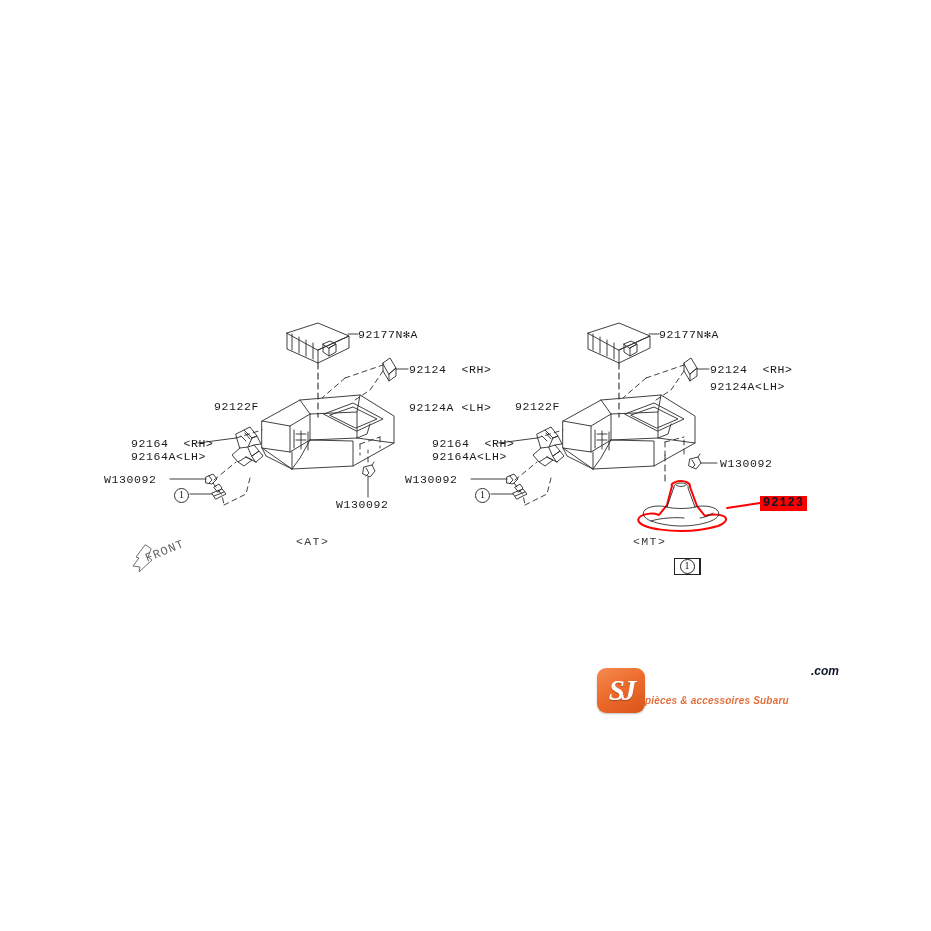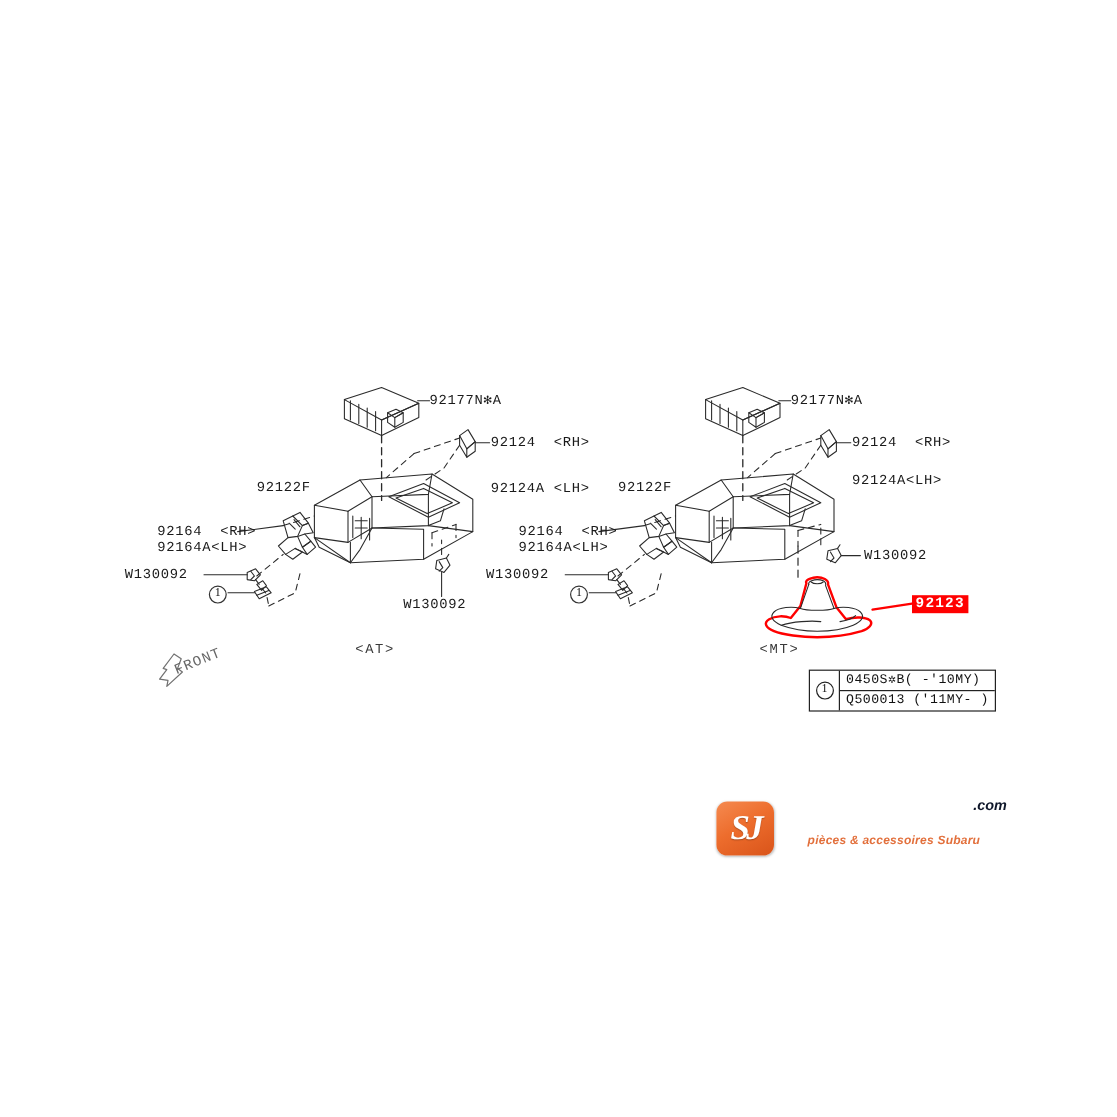--- a/index.html
+++ b/index.html
@@ -40,21 +40,21 @@
     position: absolute;
     font-family: "Liberation Mono", "DejaVu Sans Mono", monospace;
     font-size: 11.5px;
     letter-spacing: 1.4px;
     color: #3a3a3a;
     white-space: pre;
   }
   .hl-label {
     position: absolute;
     background: #ff0000;
-    color: #ffffff;
+    color: #0f172a;
     font-family: "Liberation Mono", "DejaVu Sans Mono", monospace;
     font-size: 12px;
     font-weight: bold;
     letter-spacing: 1px;
     padding: 1px 3px 2px 3px;
     line-height: 12px;
     white-space: pre;
   }
   
   #legend-table {
@@ -177,21 +177,21 @@
     font-family: "Liberation Sans", sans-serif;
     font-style: italic;
     font-weight: bold;
     font-size: 12px;
     color: #0f172a;
     letter-spacing: 0px;
     white-space: pre;
   }
   #logo-tagline {
     position: absolute;
-    left: 76px; top: 31px;
+    left: 48px; top: 31px;
     font-family: "Liberation Sans", sans-serif;
     font-style: italic;
     font-weight: bold;
     font-size: 10px;
     color: #e0642c;
     letter-spacing: 0.2px;
     white-space: pre;
     opacity: 0.92;
     text-align: right;
   }
@@ -426,44 +426,40 @@
 
   <div class="lbl" style="left:336px; top:498px;">W130092</div>
 
   <div class="sec-label" style="left:296px; top:535px;text-align:right;">&lt;AT&gt;</div>
 
   <div id="front-text">FRONT</div>
 
   <div class="lbl" style="left:659px; top:328px;">92177N✻A</div>
 
   <div class="lbl" style="left:710px; top:363px;">92124  &lt;RH&gt;</div>
-  <div class="lbl" style="left:710px; top:394px;">92124A&lt;LH&gt;</div>
+  <div class="lbl" style="left:710px; top:380px;">92124A&lt;LH&gt;</div>
 
   <div class="lbl" style="left:515px; top:400px;">92122F</div>
 
   <div class="lbl" style="left:432px; top:437px;">92164  &lt;RH&gt;</div>
   <div class="lbl" style="left:432px; top:450px;">92164A&lt;LH&gt;</div>
 
   <div class="lbl" style="left:405px; top:473px;">W130092</div>
 
   <div class="callout-circ" style="left:475px; top:488px;">1</div>
 
   <div class="lbl" style="left:720px; top:457px;">W130092</div>
 
   <div class="hl-label" style="left:760px; top:496px;">92123</div>
 
   <div class="sec-label" style="left:633px; top:535px;">&lt;MT&gt;</div>
 
   <div id="legend-table">
     <div id="legend-marker-cell">
       <div class="circ-num">1</div>
-    </div>
-    <div id="legend-rows">
-      <div class="legend-row top">0450S✲B( -'10MY)</div>
-      <div class="legend-row">Q500013 ('11MY- )</div>
     </div>
   </div>
 
   <div id="watermark">
     <div id="logo-badge">
       <div id="logo-badge-glyph">SJ</div>
     </div>
     <div id="logo-dotcom">.com</div>
     <div id="logo-tagline">pièces &amp; accessoires Subaru</div>
   </div>

